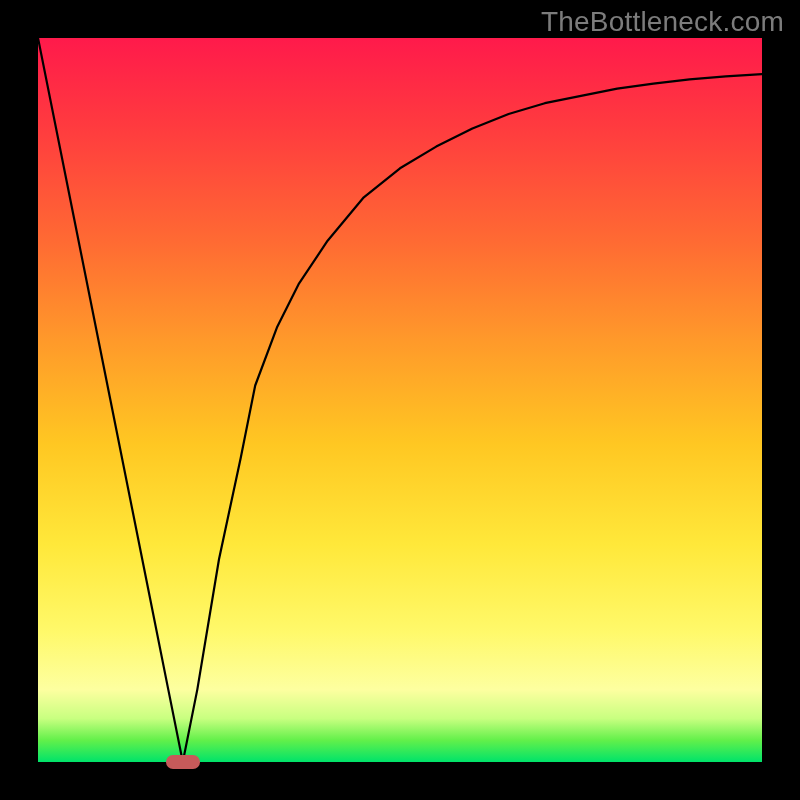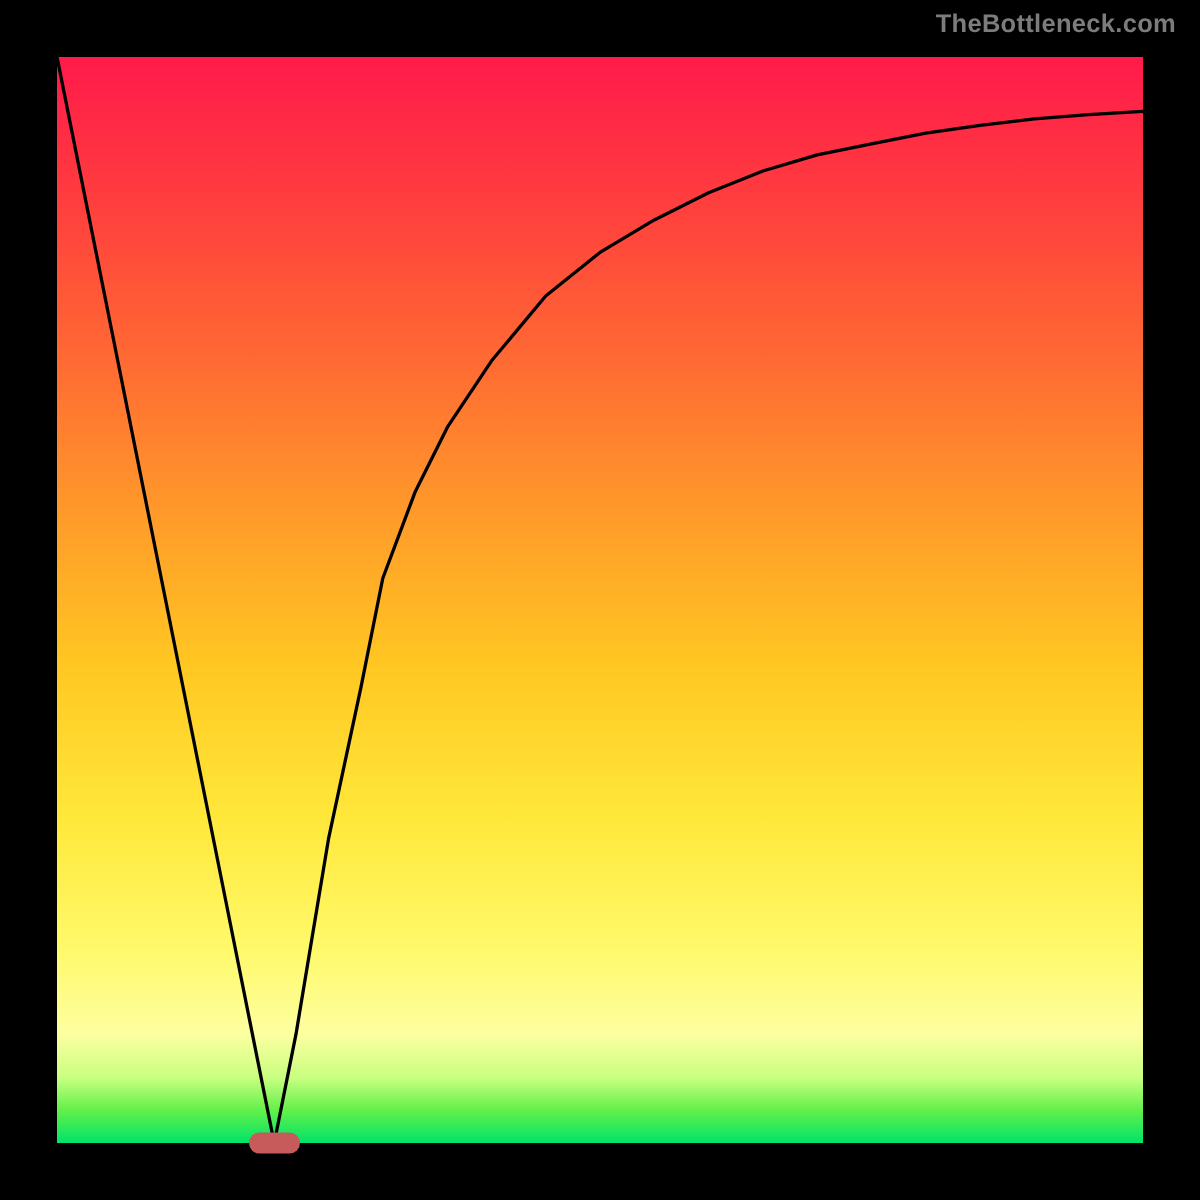--- a/index.html
+++ b/index.html
@@ -35,22 +35,22 @@
       #c8ff80 94%,
       #62f04a 97%,
       #00e36a 100%
     );
   }
   .watermark {
     position: absolute;
     top: 6px;
     right: 16px;
     color: #7c7c7c;
-    font-size: 17px;
-    font-weight: 700;
+    font-size: 28px;
+    font-weight: 400;
     letter-spacing: 0.2px;
     user-select: none;
   }
   svg.curve {
     position: absolute;
     left: 0;
     top: 0;
     width: 724px;
     height: 724px;
   }

